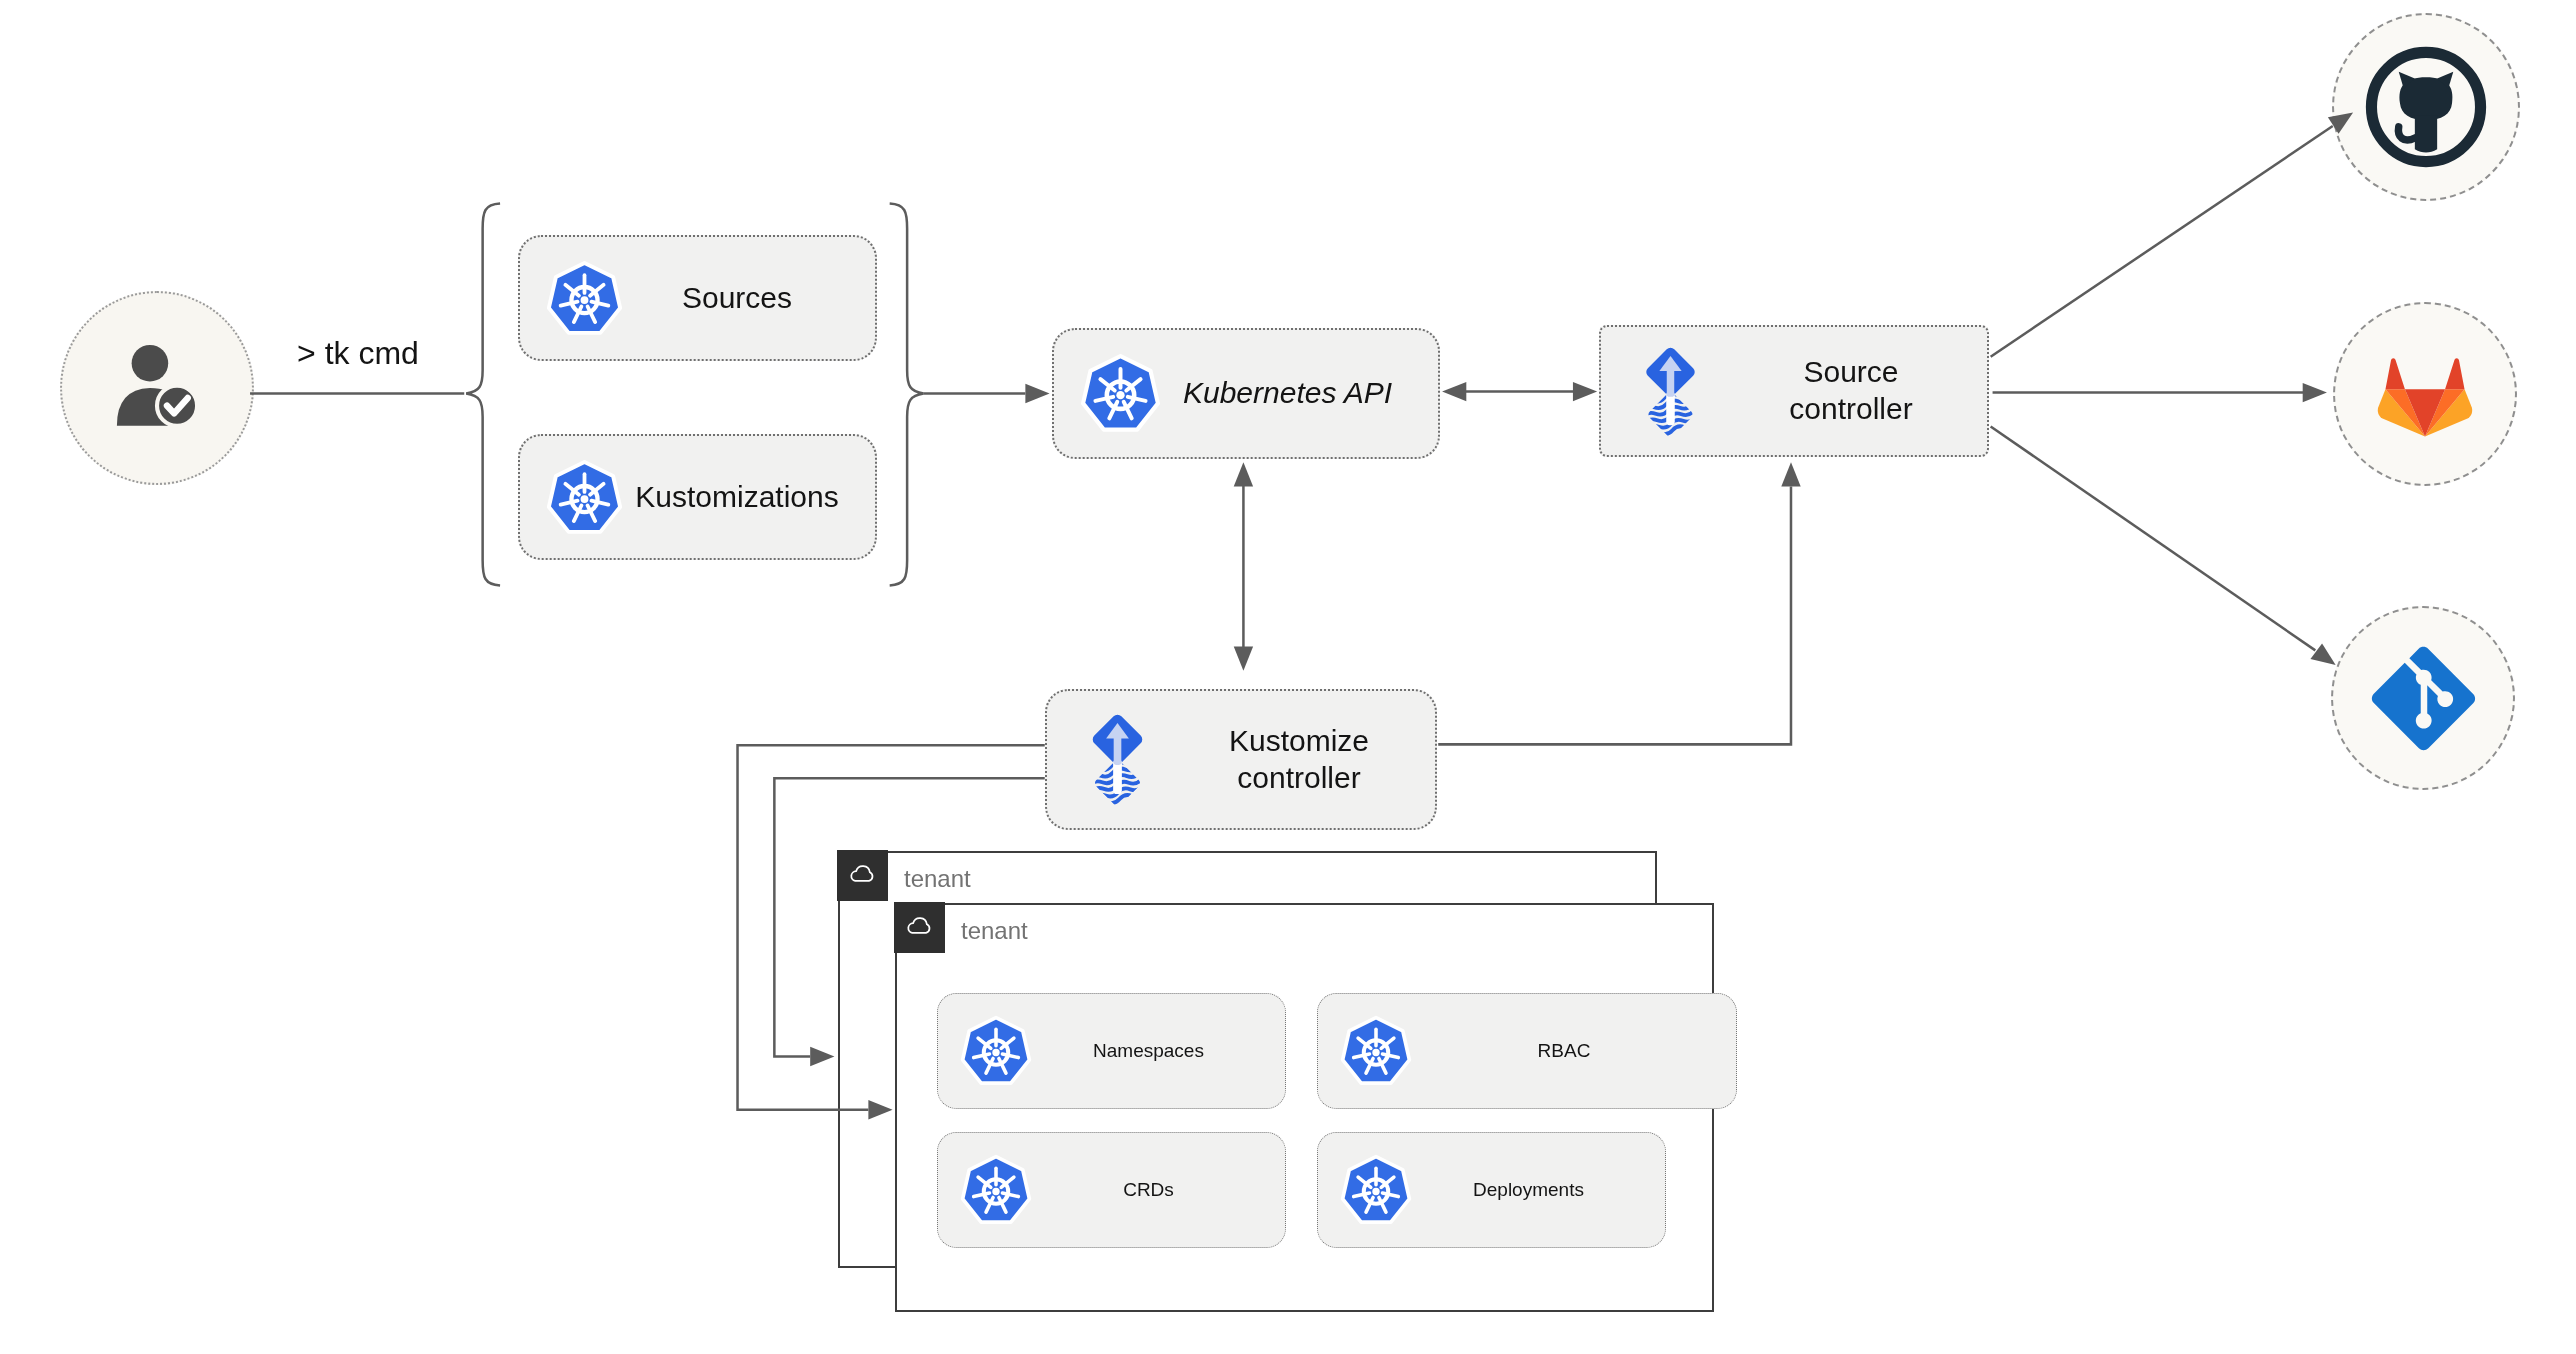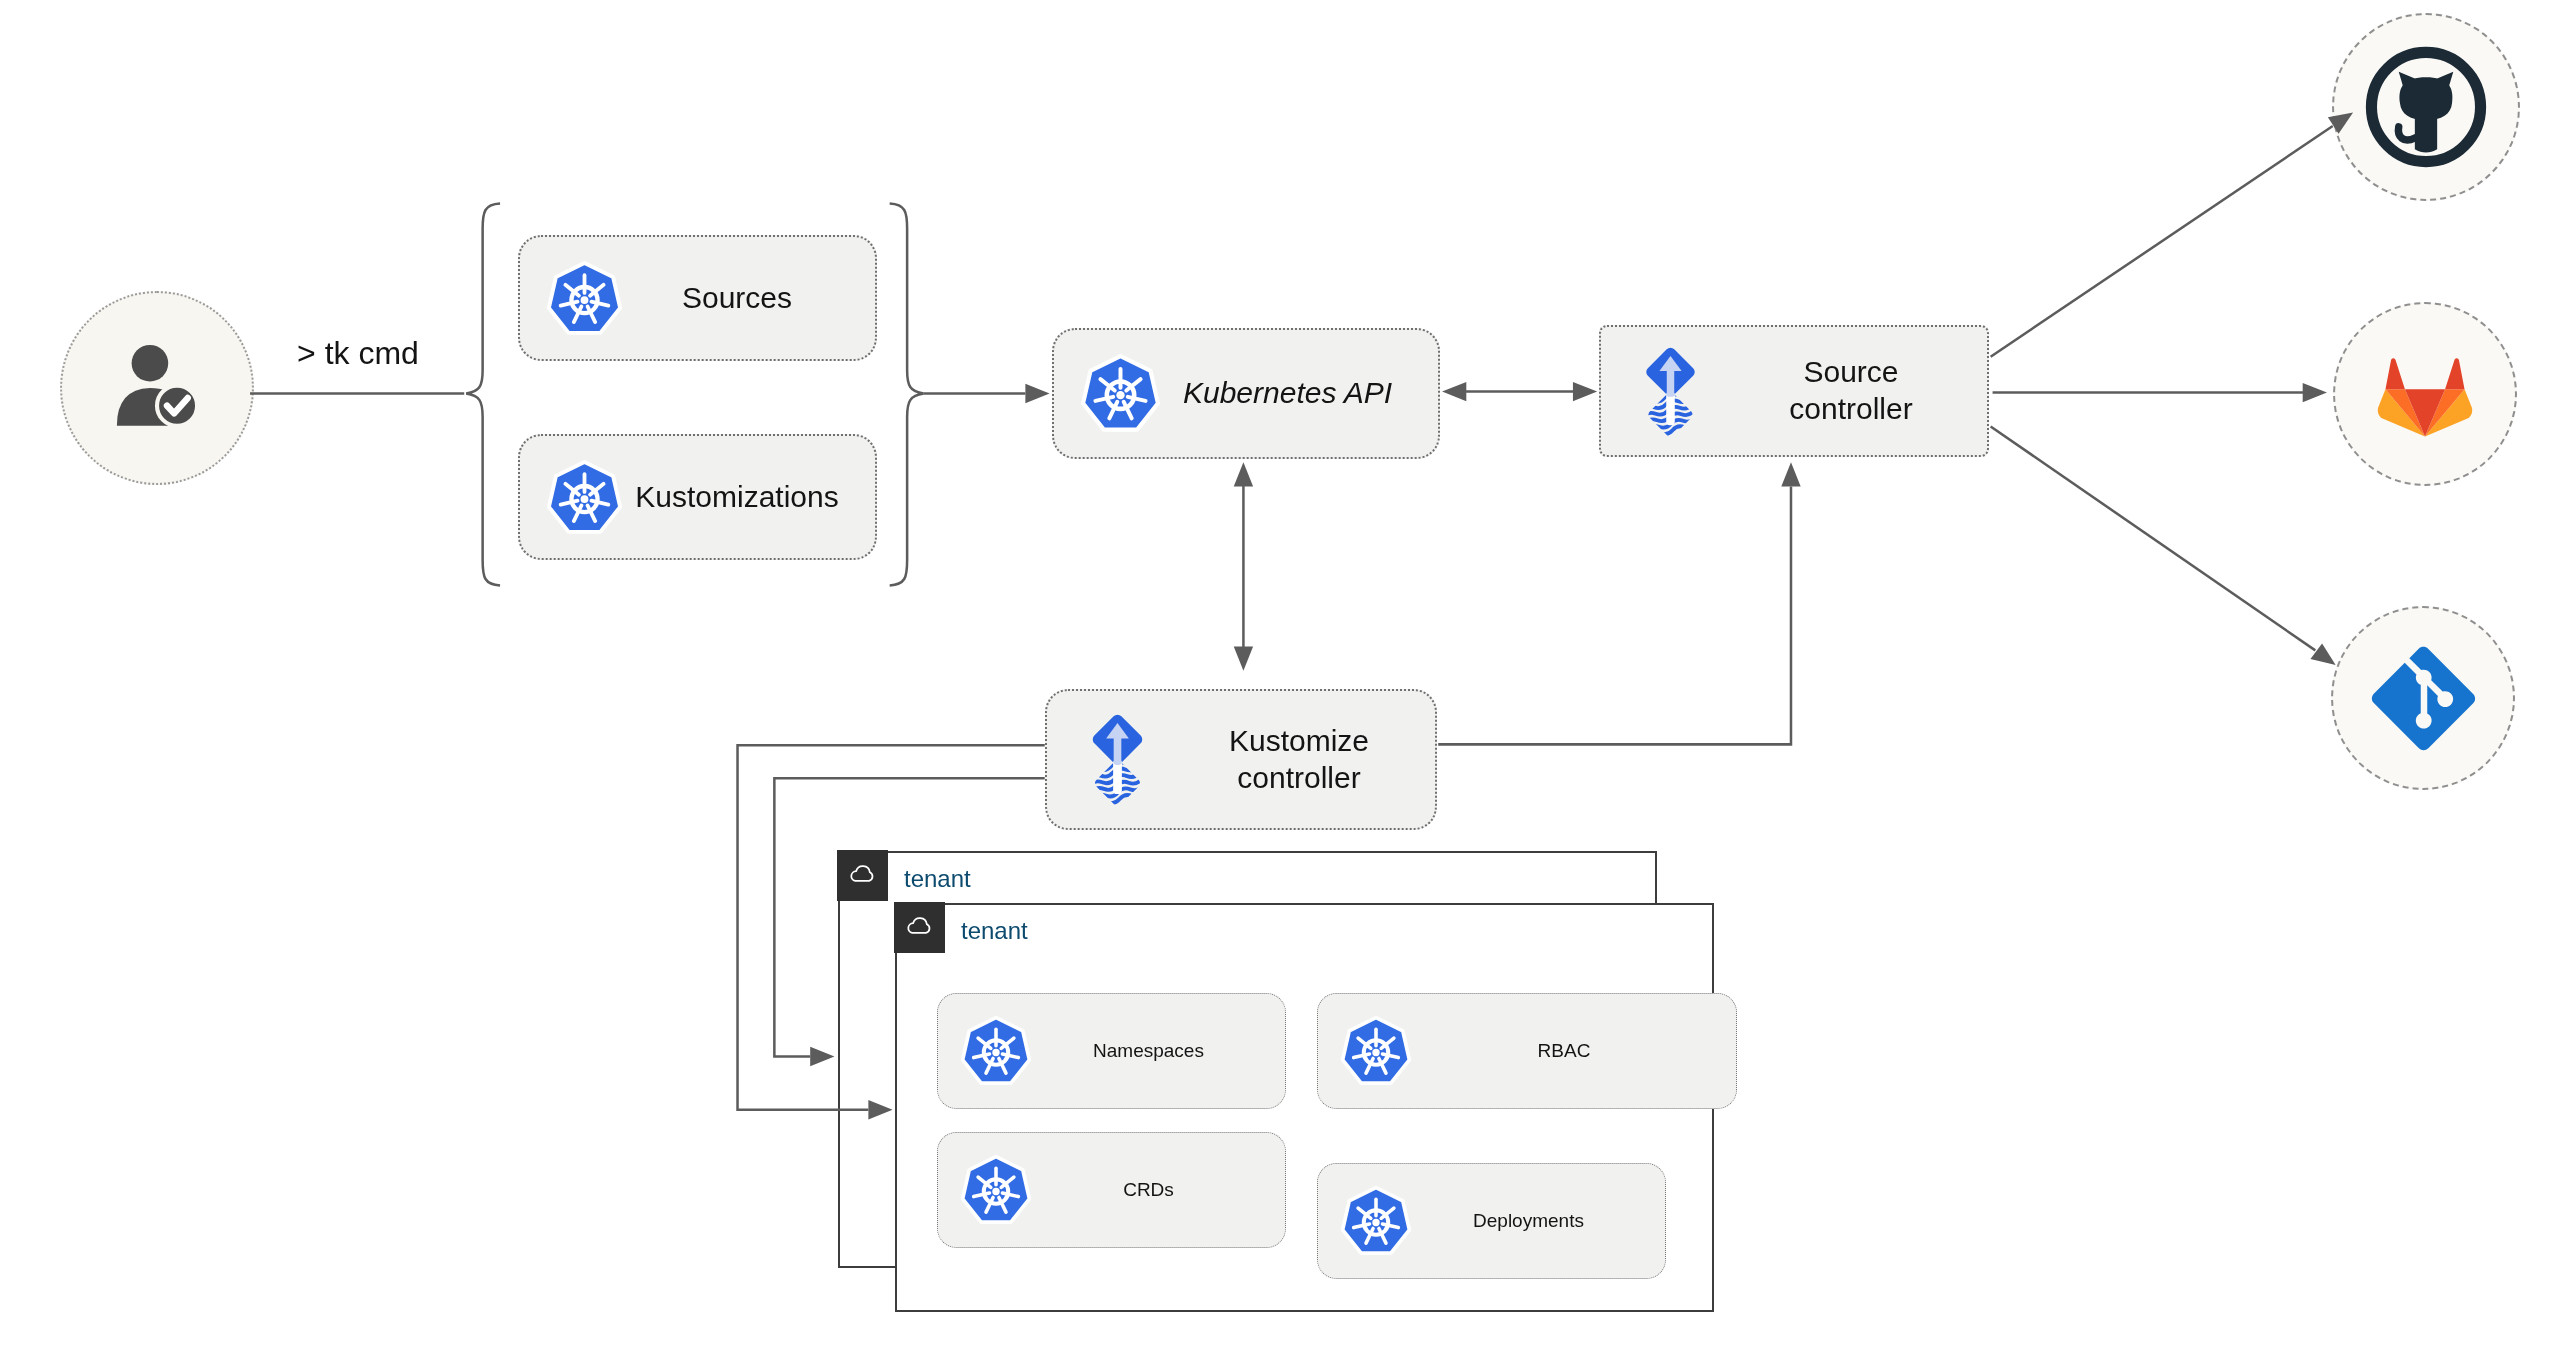--- a/index.html
+++ b/index.html
@@ -15,21 +15,21 @@
 
   
   .res-node{position:absolute;box-sizing:border-box;background:#f1f1f0;border:1.9px dotted #777;
             border-radius:19.4px;display:flex;align-items:center;padding-left:21.3px;}
   .res-node .label{flex:1;text-align:center;font-size:19px;padding-right:21.3px;}
 
   
   .window{position:absolute;box-sizing:border-box;background:#ffffff;border:2.9px solid #3d3d3d;}
   .window .tab{position:absolute;left:-2.9px;top:-2.9px;width:51px;height:51px;background:#2f2f2f;
                display:flex;align-items:center;justify-content:center;}
-  .window .win-label{position:absolute;left:64px;top:11.6px;font-size:24px;color:#0c4a6e;}
+  .window .win-label{position:absolute;left:64px;top:11.6px;font-size:24px;color:#737373;}
   #tenant-back{left:838px;top:851px;width:819px;height:417px;z-index:1;}
   #tenant-front{left:895px;top:903px;width:819px;height:409px;z-index:2;}
 
   
   .dot-circle{position:absolute;left:60px;top:291px;width:190px;height:190px;border-radius:50%;
               border:2.4px dotted #9a9a9a;background:#f8f6f1;display:flex;align-items:center;
               justify-content:center;z-index:3;}
   .dash-circle{position:absolute;border-radius:50%;border:2.4px dashed #8f8f8f;background:#faf9f5;
                display:flex;align-items:center;justify-content:center;box-sizing:border-box;z-index:3;}
   #github-node{left:2332px;top:12.6px;width:188px;height:188px;}
@@ -208,21 +208,21 @@
           <use href="#sym-k8s"></use>
         </svg>
       <div class="label">RBAC</div>
     </div>
     <div class="res-node" style="left:40px;top:227px;width:349px;height:116px;">
       <svg width="74" height="74" viewBox="0 0 76 76">
           <use href="#sym-k8s"></use>
         </svg>
       <div class="label">CRDs</div>
     </div>
-    <div class="res-node" style="left:420px;top:227px;width:349px;height:116px;margin-top:31px;">
+    <div class="res-node" style="left:420px;top:227px;width:349px;height:116px;">
       <svg width="74" height="74" viewBox="0 0 76 76">
           <use href="#sym-k8s"></use>
         </svg>
       <div class="label">Deployments</div>
     </div>
   </div>
 
   <svg id="connector-layer" viewBox="0 0 2658 1398">
 
     <path class="ln" d="M258,406 H479"></path>

